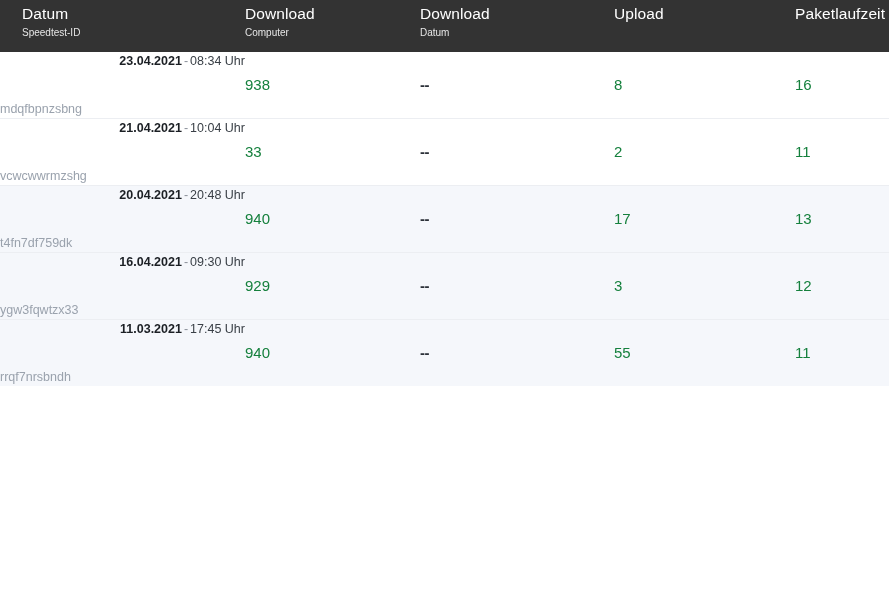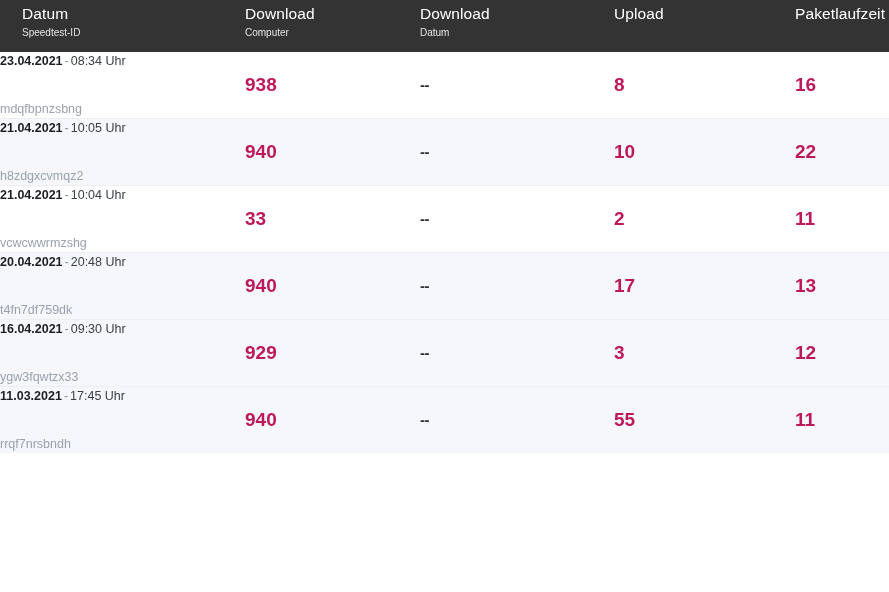--- a/index.html
+++ b/index.html
@@ -83,20 +83,21 @@
   }
 
   .cell-datum {
     padding-left: 22px;
   }
   .datum-line {
     font-size: 12.5px;
     line-height: 18px;
     color: #555a60;
     white-space: nowrap;
+    text-align: right;
   }
   .datum-date {
     font-weight: bold;
     color: #1b1f24;
     font-size: 12.5px;
   }
   .datum-sep {
     color: #8a9099;
     padding: 0 2px;
   }
@@ -107,23 +108,23 @@
     display: block;
     font-size: 12.5px;
     line-height: 18px;
     color: #9aa2ad;
     padding-top: 1px;
     white-space: nowrap;
     margin-top: 29px;
   }
 
   .metric-value {
-    font-size: 19px;
-    font-weight: bold;
-    color: #be185d;
+    font-size: 15px;
+    font-weight: normal;
+    color: #15803d;
     white-space: nowrap;
   }
   .metric-empty {
     font-size: 15px;
     font-weight: bold;
     color: #2b3038;
     letter-spacing: -0.5px;
   }
 </style>
 </head>
@@ -168,30 +169,20 @@
       <tr class="data-row">
         <td class="cell-datum col-datum">
           <div class="datum-line"><span class="datum-date">23.04.2021</span><span class="datum-sep">-</span><span class="datum-time">08:34 Uhr</span></div>
           <span class="speedtest-id">mdqfbpnzsbng</span>
         </td>
         <td class="col-dl-comp"><span class="metric-value">938</span></td>
         <td class="col-dl-mod"><span class="metric-empty">--</span></td>
         <td class="col-upload"><span class="metric-value">8</span></td>
         <td class="col-paket"><span class="metric-value">16</span></td>
       </tr>
-      <tr class="data-row alt">
-        <td class="cell-datum col-datum">
-          <div class="datum-line"><span class="datum-date">21.04.2021</span><span class="datum-sep">-</span><span class="datum-time">10:05 Uhr</span></div>
-          <span class="speedtest-id">h8zdgxcvmqz2</span>
-        </td>
-        <td class="col-dl-comp"><span class="metric-value">940</span></td>
-        <td class="col-dl-mod"><span class="metric-empty">--</span></td>
-        <td class="col-upload"><span class="metric-value">10</span></td>
-        <td class="col-paket"><span class="metric-value">22</span></td>
-      </tr>
       <tr class="data-row">
         <td class="cell-datum col-datum">
           <div class="datum-line"><span class="datum-date">21.04.2021</span><span class="datum-sep">-</span><span class="datum-time">10:04 Uhr</span></div>
           <span class="speedtest-id">vcwcwwrmzshg</span>
         </td>
         <td class="col-dl-comp"><span class="metric-value">33</span></td>
         <td class="col-dl-mod"><span class="metric-empty">--</span></td>
         <td class="col-upload"><span class="metric-value">2</span></td>
         <td class="col-paket"><span class="metric-value">11</span></td>
       </tr>

